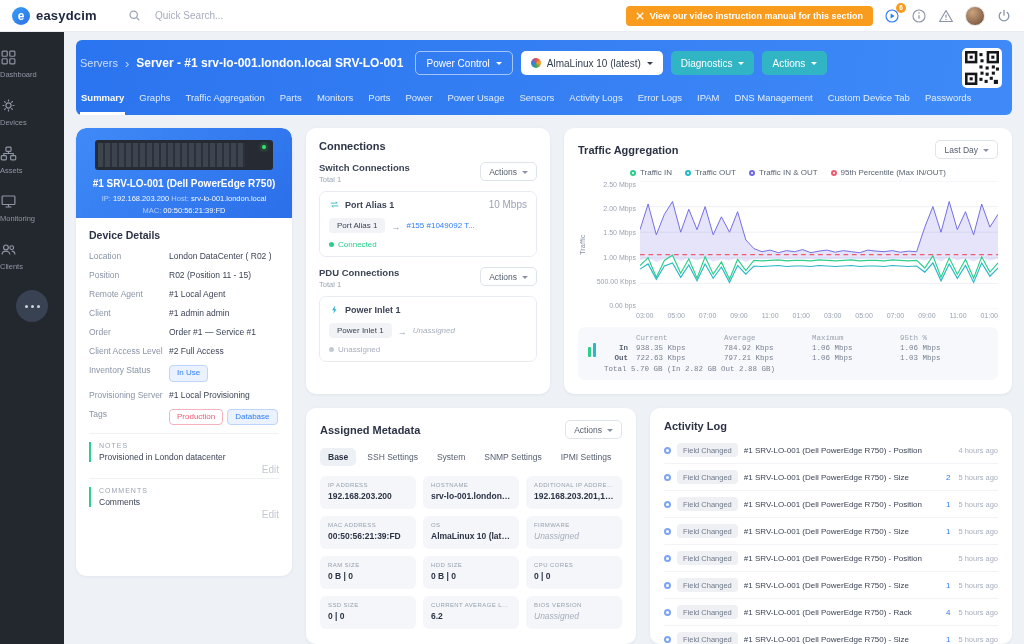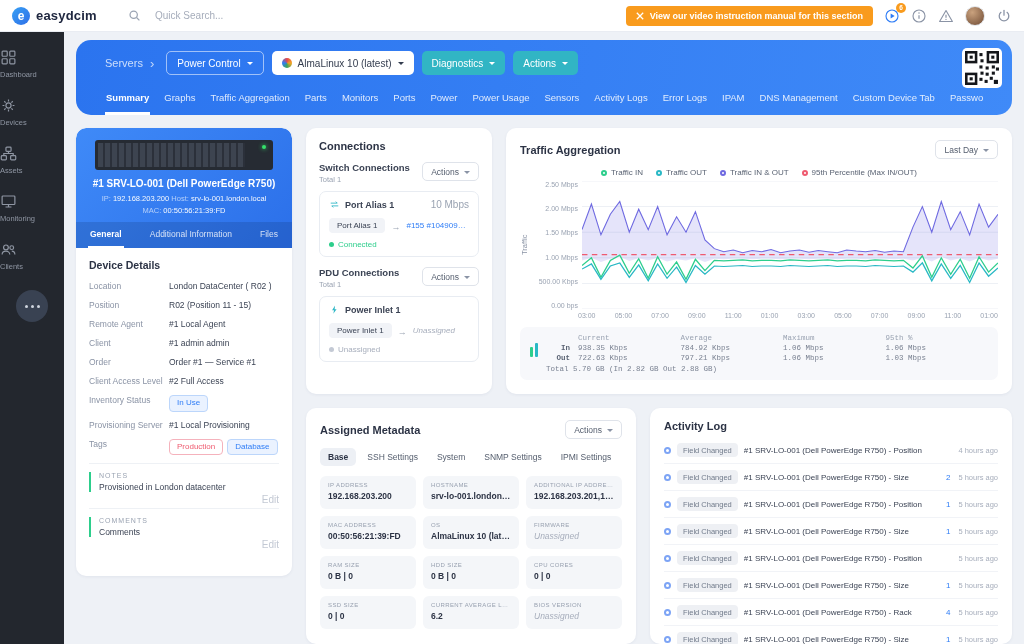--- a/index.html
+++ b/index.html
@@ -29,21 +29,21 @@
   
   .shell{display:flex;height:612px}
   .sidebar{width:64px;background:var(--sidebar);display:flex;flex-direction:column;align-items:center;padding-top:8px;flex-shrink:0}
   .side-item{display:flex;flex-direction:column;align-items:flex-start;gap:4px;padding:9px 0;width:100%;cursor:pointer;color:#8f96a3}
   .side-item svg{width:17px;height:17px}
   .side-label{font-size:7.5px}
   .more-btn{margin-top:10px;width:32px;height:32px;border-radius:50%;background:#394252;display:flex;align-items:center;justify-content:center;gap:3px;border:none;cursor:pointer}
   .more-btn i{width:3px;height:3px;border-radius:50%;background:#cfd5de;display:block}
   .main{flex:1;padding:8px 12px 0;overflow:hidden;display:flex;flex-direction:column;min-width:0}
   
-  .blue-header{background:linear-gradient(100deg,#2b74ef,#3f8af8);border-radius:15px;padding:11px 29px 0;color:#fff;position:relative;flex-shrink:0}
+  .blue-header{background:linear-gradient(100deg,#2b74ef,#3f8af8);border-radius:6px;padding:11px 4px 0;color:#fff;position:relative;flex-shrink:0}
   .bc-row{display:flex;align-items:center;gap:8px;padding-right:56px}
   .breadcrumb{display:flex;align-items:center;gap:7px;min-width:0}
   .bc-root{font-size:11px;color:rgba(255,255,255,.75);cursor:pointer;text-decoration:none}
   .bc-sep::before{content:"›";font-size:13px;color:rgba(255,255,255,.7)}
   .bc-current{font-size:12px;font-weight:bold;white-space:nowrap}
   .hbtn{display:flex;align-items:center;gap:6px;height:24px;padding:0 10px;border-radius:5px;font-size:10px;font-family:inherit;cursor:pointer;border:none;white-space:nowrap}
   .caret{width:0;height:0;border:3.5px solid transparent;border-top-color:currentColor;margin-top:4px;display:inline-block}
   .hbtn-outline{background:transparent;border:1px solid rgba(255,255,255,.55);color:#fff;margin-left:4px}
   .hbtn-white{background:#fff;color:#333c4e}
   .hbtn-teal{background:#31b5c4;color:#fff}
@@ -79,21 +79,21 @@
   .dval{color:var(--text);min-width:0}
   .pill{display:inline-block;border-radius:4px;padding:2px 7px;font-size:8px}
   .pill-blue{color:var(--accent);background:#eaf2ff;border:1px solid #bcd6fb}
   .pill-red{color:var(--red);background:#fff;border:1px solid #f5b2bc;margin-right:4px}
   .note-box{border-top:1px solid #eef1f5;padding:8px 0 3px}
   .note-inner{border-left:2px solid var(--green);padding-left:8px}
   .note-title{font-size:7px;letter-spacing:1px;color:#9aa3b2;margin-bottom:3px}
   .note-text{font-size:8.5px;color:var(--text)}
   .note-edit{display:block;text-align:right;font-size:10px;color:#c3c9d4;cursor:pointer;margin-top:2px;text-decoration:none}
   
-  .conn-card{width:186px;flex-shrink:0;padding:12px 13px;overflow:hidden}
+  .conn-card{width:244px;flex-shrink:0;padding:12px 13px;overflow:hidden}
   .conn-sec{margin-top:10px}
   .sec-head{display:flex;justify-content:space-between;align-items:flex-start}
   .sec-title{font-size:9.5px;font-weight:bold}
   .sec-total{font-size:7.5px;color:#9aa3b2;margin-top:2px}
   .btn-light{display:flex;align-items:center;gap:5px;border:1px solid #dfe3ea;background:#fff;border-radius:5px;height:19px;padding:0 8px;font-size:8.5px;color:#555e6e;font-family:inherit;cursor:pointer;white-space:nowrap}
   .btn-light .caret{border-width:3px;border-top-color:#8a93a5}
   .conn-box{border:1px solid var(--border);border-radius:7px;padding:7px 9px;margin-top:7px}
   .conn-r1{display:flex;justify-content:space-between;align-items:center}
   .conn-name{font-size:9px;font-weight:bold;display:flex;align-items:center;gap:5px;min-width:0}
   .conn-name svg{width:11px;height:11px;flex-shrink:0}
@@ -255,20 +255,21 @@
       </button>
   </nav>
 
   <main class="main">
 
     <section class="blue-header">
       <div class="bc-row">
         <nav class="breadcrumb">
           <a class="bc-root">Servers</a>
           <span class="bc-sep"></span>
+          <span class="bc-current">Server - #1 srv-lo-001.london.local SRV-LO-001</span>
         </nav>
         <button class="hbtn hbtn-outline">
           <span>Power Control</span>
           <span class="caret"></span>
         </button>
         <button class="hbtn hbtn-white">
           <span class="alma-icon"></span>
           <span>AlmaLinux 10 (latest)</span>
           <span class="caret"></span>
         </button>
@@ -343,25 +344,20 @@
           <p class="device-meta">
             <span class="m-label">IP:</span>
             <span>192.168.203.200</span>
             <span class="m-label">Host:</span>
             <span>srv-lo-001.london.local</span>
           </p>
           <p class="device-meta">
             <span class="m-label">MAC:</span>
             <span>00:50:56:21:39:FD</span>
           </p>
-          <div class="device-tabs">
-            <a class="device-tab active">General</a>
-            <a class="device-tab">Additional Information</a>
-            <a class="device-tab">Files</a>
-          </div>
         </div>
         <div class="device-body">
           <h3 class="body-title">Device Details</h3>
           <div class="drow">
               <span class="dlabel">Location</span>
               <span class="dval">London DataCenter ( R02 )</span>
             </div>
           <div class="drow">
               <span class="dlabel">Position</span>
               <span class="dval">R02 (Position 11 - 15)</span>

